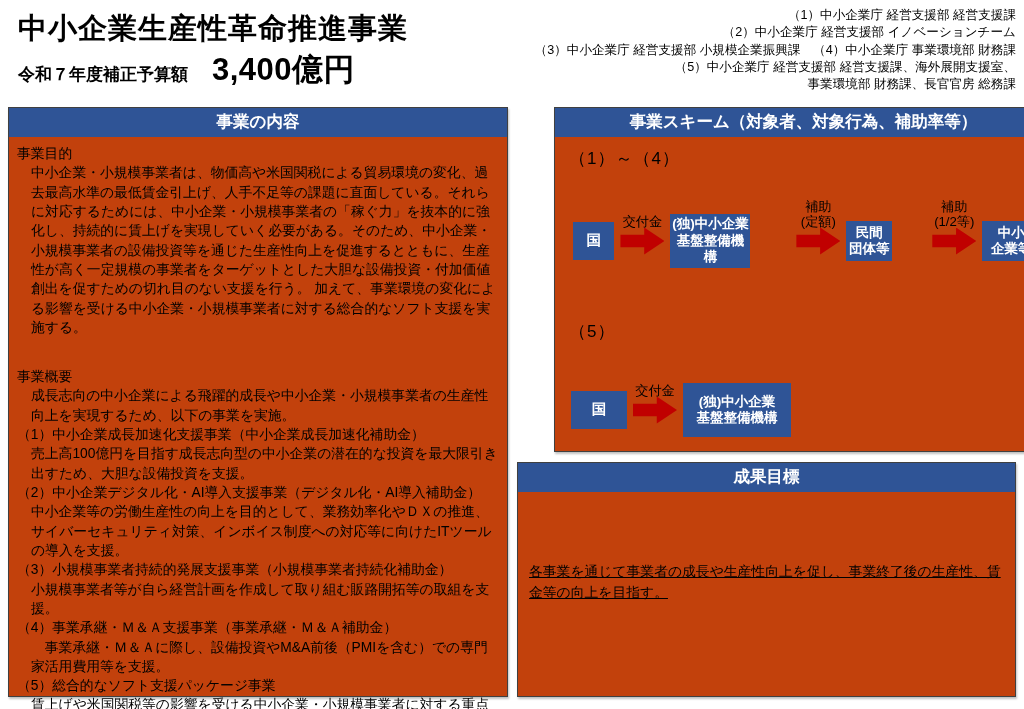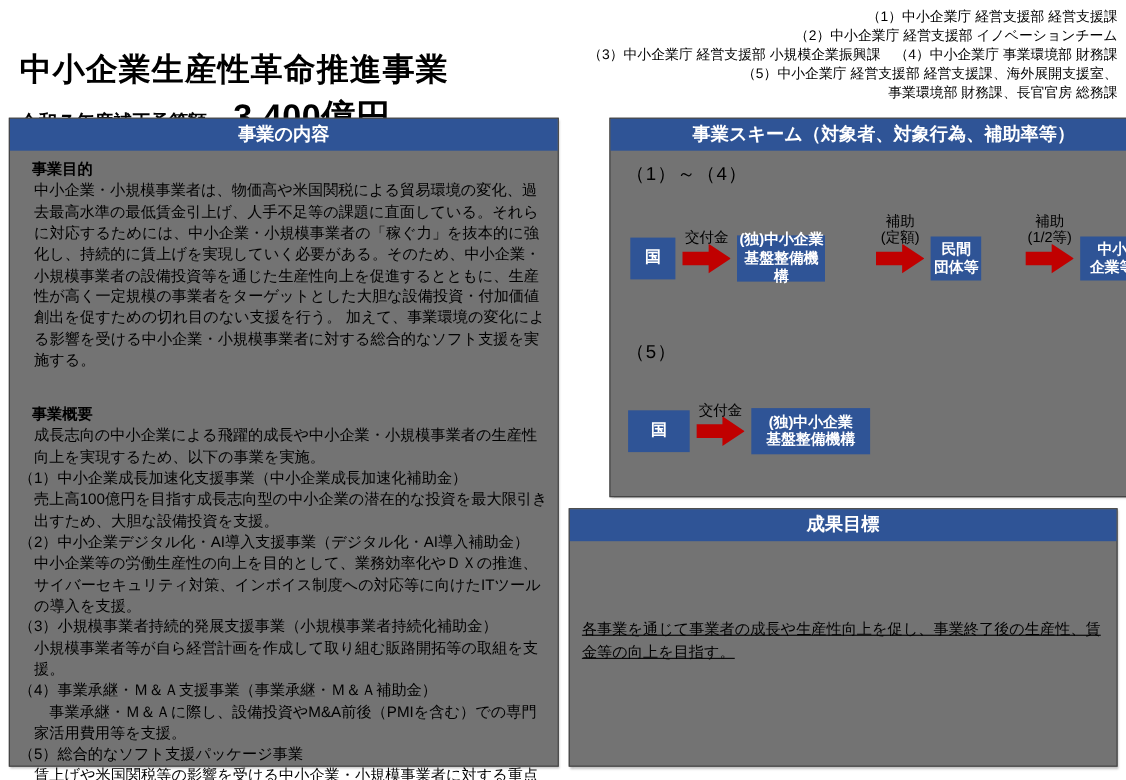--- a/index.html
+++ b/index.html
@@ -2,55 +2,55 @@
 <html lang="ja"><head>
 <meta charset="utf-8">
 <style>
   * { margin:0; padding:0; box-sizing:border-box; }
   html,body { width:1024px; height:709px; background:#fff; overflow:hidden;
     font-family:"Liberation Sans","DejaVu Sans",sans-serif; color:#000; }
   .page { position:relative; width:1024px; height:709px; background:#fff; }
 
   
   .title-block { position:absolute; left:18px; top:12px; }
-  .main-title { font-size:29px; font-weight:bold; letter-spacing:1px; line-height:1.15;margin-top:36px; }
+  .main-title { font-size:29px; font-weight:bold; letter-spacing:1px; line-height:1.15; }
   .budget-line { display:flex; align-items:baseline; gap:24px; margin-top:4px; }
   .budget-label { font-size:17px; font-weight:bold; }
   .budget-amount { font-size:31px; font-weight:bold; letter-spacing:0.5px; }
   .dept-block { position:absolute; right:8px; top:7px; text-align:right;
     font-size:12.6px; line-height:1.37; }
 
   
-  .panel { position:absolute; background:#737373; border:1.5px solid #404040;
+  .panel { position:absolute; background:#c2410c; border:1.5px solid #404040;
     box-shadow:1px 2px 2px rgba(0,0,0,0.25); }
   .panel-left    { left:8px;   top:107px; width:500px; height:590px; }
   .panel-scheme  { left:517px; top:107px; width:499px; height:345px;margin-left:37px; }
   .panel-outcome { left:517px; top:462px; width:499px; height:235px; }
   .panel-header { background:#2F5496; color:#fff; text-align:center;
     font-weight:bold; font-size:16.5px; padding:3px 0 4px; }
 
   
   .content-body { padding:7px 6px 0 8px; font-size:13.8px; line-height:1.40; }
-  .section-heading { font-weight:bold;margin-left:12px; }
+  .section-heading { font-weight:normal; }
   .indented { padding-left:14px; padding-right:2px; }
   .overview-block { margin-top:30px; }
   .scheme-item-desc { padding-left:14px; padding-right:2px; }
 
   
   .scheme-body { padding:6px 12px 0 14px; }
   .flow-label { font-size:17px; margin-top:4px; letter-spacing:1px; }
   .flow-row { display:flex; align-items:center; }
   .flow-row-1 { margin-top:44px; margin-left:4px; }
   .flow-label-5 { margin-top:52px; }
   .flow-row-2 { margin-top:40px; margin-left:2px; }
   .fbox { background:#2F5496; color:#fff; font-weight:bold; text-align:center;
     display:flex; align-items:center; justify-content:center; line-height:1.22;
     white-space:pre-line; }
   .box-kuni   { width:56px;  height:38px; font-size:14.5px; }
-  .box-kiko   { width:108px; height:42px; font-size:13.5px; }
+  .box-kiko   { width:108px; height:54px; font-size:13.5px; }
   .box-minkan { width:62px;  height:40px; font-size:13.5px; }
   .box-chusho { width:78px;  height:40px; font-size:13.5px; }
   .arrow-wrap { position:relative; margin:0 6px; }
   .arrow-icon { width:44px; height:27px; background:#C00000;
     clip-path:polygon(0 27%, 54% 27%, 54% 0, 100% 50%, 54% 100%, 54% 73%, 0 73%); }
   .arrow-label { position:absolute; bottom:25px; left:50%; transform:translateX(-50%);
     font-size:13.2px; line-height:1.12; text-align:center; white-space:pre-line;
     width:max-content; color:#000; }
   .gap-kiko { width:54px; }
   .gap-minkan { width:46px; }

